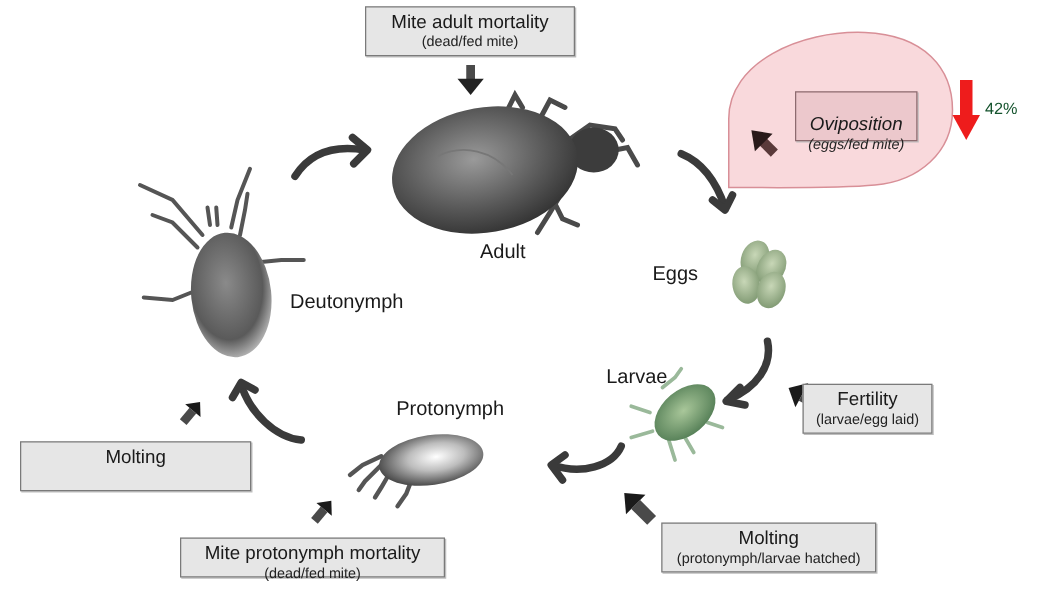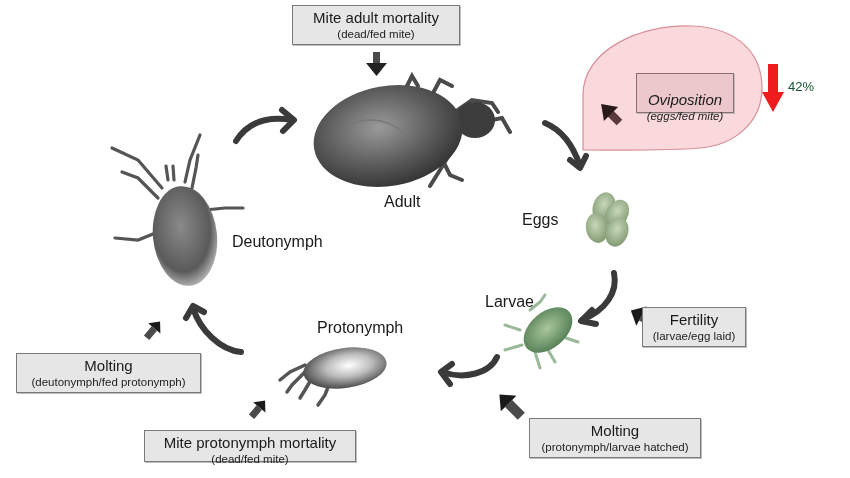--- a/index.html
+++ b/index.html
@@ -179,20 +179,19 @@
   <span class="s">(protonymph/larvae hatched)</span>
 </div>
 
 <div class="box" style="left:144px; top:430px; width:212px; height:32px; padding-top:3px;">
   <span class="t">Mite protonymph mortality</span>
   <span class="s">(dead/fed mite)</span>
 </div>
 
 <div class="box" style="left:16px; top:353px; width:185px; height:40px; padding-top:3px;">
   <span class="t">Molting</span>
-  <span class="s">(deutonymph/fed protonymph)</span>
 </div>
 
 <div class="stage" style="left:384px; top:193px;">Adult</div>
 <div class="stage" style="left:522px; top:211px;">Eggs</div>
 <div class="stage" style="left:485px; top:293px;">Larvae</div>
 <div class="stage" style="left:317px; top:319px;">Protonymph</div>
 <div class="stage" style="left:232px; top:233px;">Deutonymph</div>
 
 </body></html>

